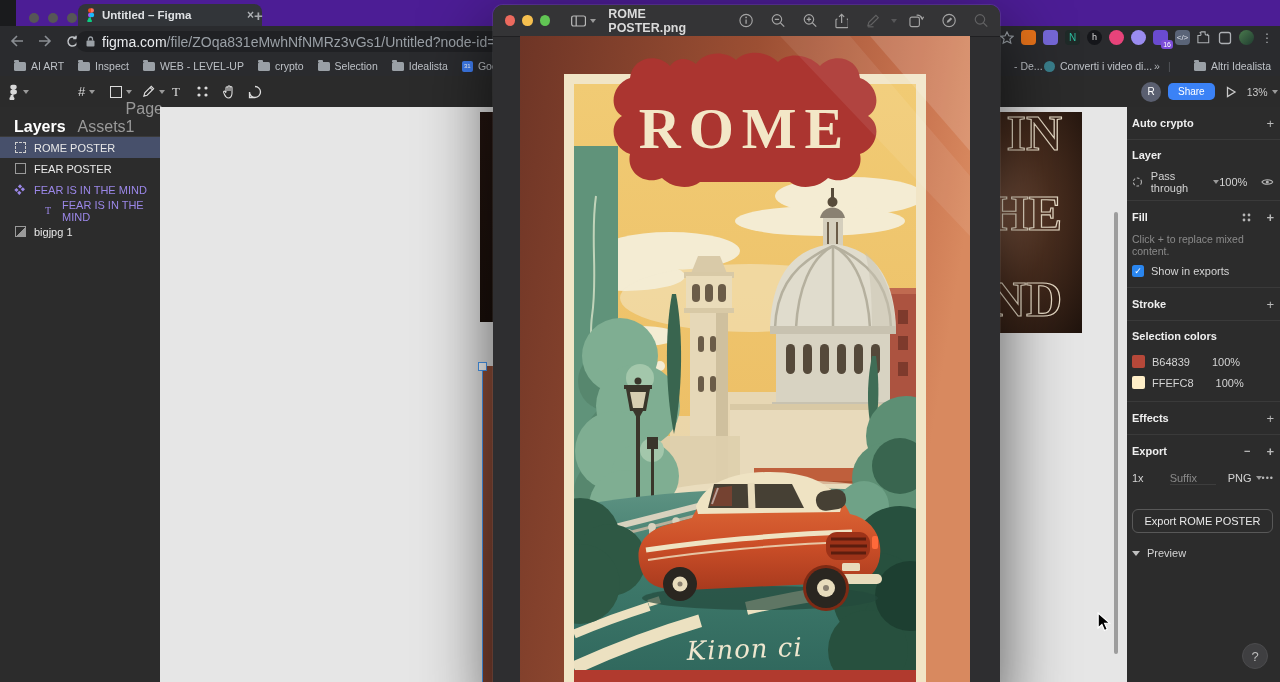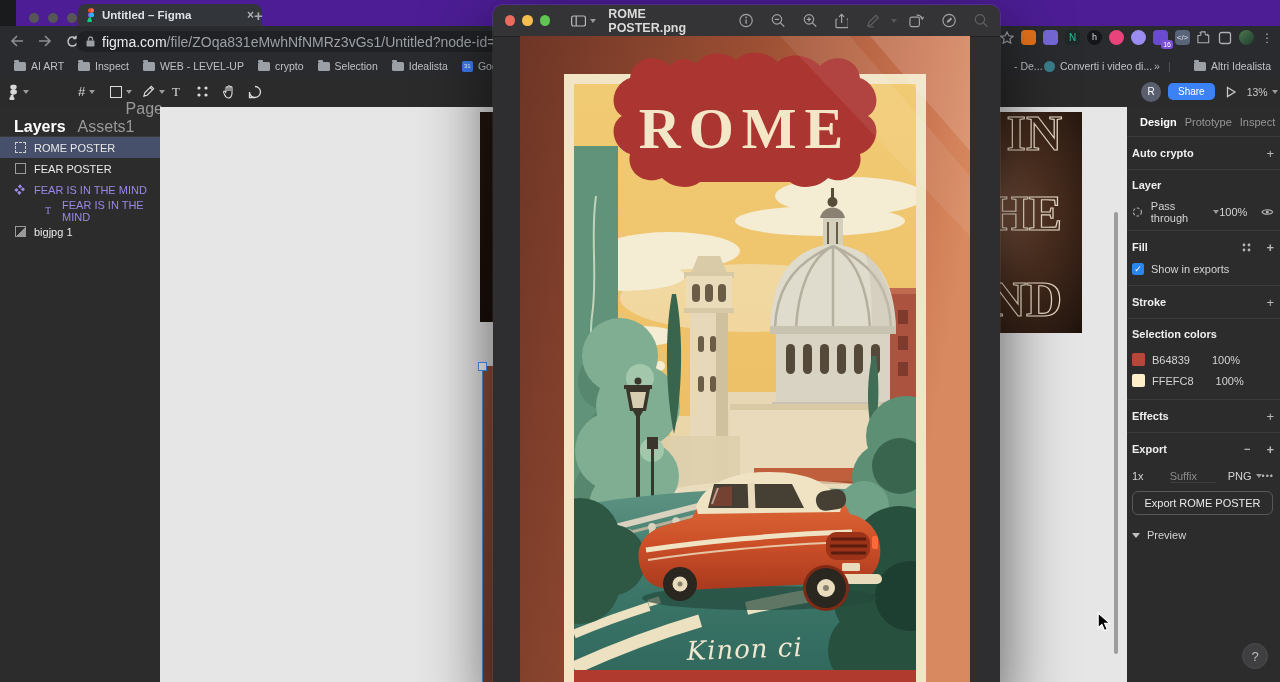--- a/index.html
+++ b/index.html
@@ -575,25 +575,20 @@
   <span class="abs" style="left:30px;top:60px;width:2px;height:2px;background:#e8a25a;border-radius:50%"></span>
   <span class="abs" style="left:55px;top:130px;width:2px;height:2px;background:#e8a25a;border-radius:50%"></span>
   <span class="abs" style="left:20px;top:180px;width:2px;height:2px;background:#d88a4a;border-radius:50%"></span>
 </div>
 <div id="fearSliver" class="abs"></div>
 <div id="romeSliver" class="abs"></div>
 <div id="selHandle" class="abs"></div>
 <div id="vscroll" class="abs"></div>
 
 <div id="rpanel" class="abs">
-  <div class="rtabs">
-    <span style="color:#fff;font-weight:bold;margin:0 8px">Design</span>
-    <span style="margin-right:8px">Prototype</span>
-    <span>Inspect</span>
-  </div>
   <div class="rsec">
     <div class="sechead">
         <span>Auto crypto</span>
       <span class="plus">+</span>
       </div>
   </div>
   <div class="rsec">
     <div class="sechead" style="height:30px">
         <span>Layer</span>
       </div>
@@ -614,20 +609,21 @@
     <div class="sechead">
         <span>Fill</span>
       <svg width="11" height="11" viewBox="0 0 11 11" style="margin-left:auto;margin-right:14px">
           <circle cx="3" cy="3" r="1.4" fill="#b5b5b5"></circle>
           <circle cx="8" cy="3" r="1.4" fill="#b5b5b5"></circle>
           <circle cx="3" cy="8" r="1.4" fill="#b5b5b5"></circle>
           <circle cx="8" cy="8" r="1.4" fill="#b5b5b5"></circle>
         </svg>
       <span style="color:#b9b9b9;font-size:13px">+</span>
       </div>
+    <div class="dim" style="padding-bottom:8px;font-size:10.5px">Click + to replace mixed content.</div>
     <div class="flex" style="padding-bottom:10px">
       <span class="cb">✓</span>
       <span>Show in exports</span>
     </div>
   </div>
   <div class="rsec">
     <div class="sechead">
         <span>Stroke</span>
       <span class="plus">+</span>
       </div>
@@ -652,21 +648,21 @@
         <span>Effects</span>
       <span class="plus">+</span>
       </div>
   </div>
   <div class="rsec" style="border-bottom:none">
     <div class="sechead">
         <span>Export</span>
       <span style="margin-left:auto;margin-right:16px;color:#b9b9b9">−</span>
       <span style="color:#b9b9b9;font-size:13px">+</span>
       </div>
-    <div class="flex" style="height:22px;margin-bottom:4px">
+    <div class="flex" style="height:22px;margin-bottom:20px">
       <span>1x</span>
       <span class="dim" style="margin-left:26px;border-bottom:1px solid #3d3d3d;width:52px">Suffix</span>
       <span style="margin-left:12px">PNG</span>
       <span class="chev"></span>
       <span style="margin-left:auto;color:#b9b9b9;letter-spacing:1px;font-size:9px">•••</span>
     </div>
     <div class="exbtn">Export ROME POSTER</div>
     <div class="flex" style="height:20px">
       <span class="caret"></span>
       <span>Preview</span>

